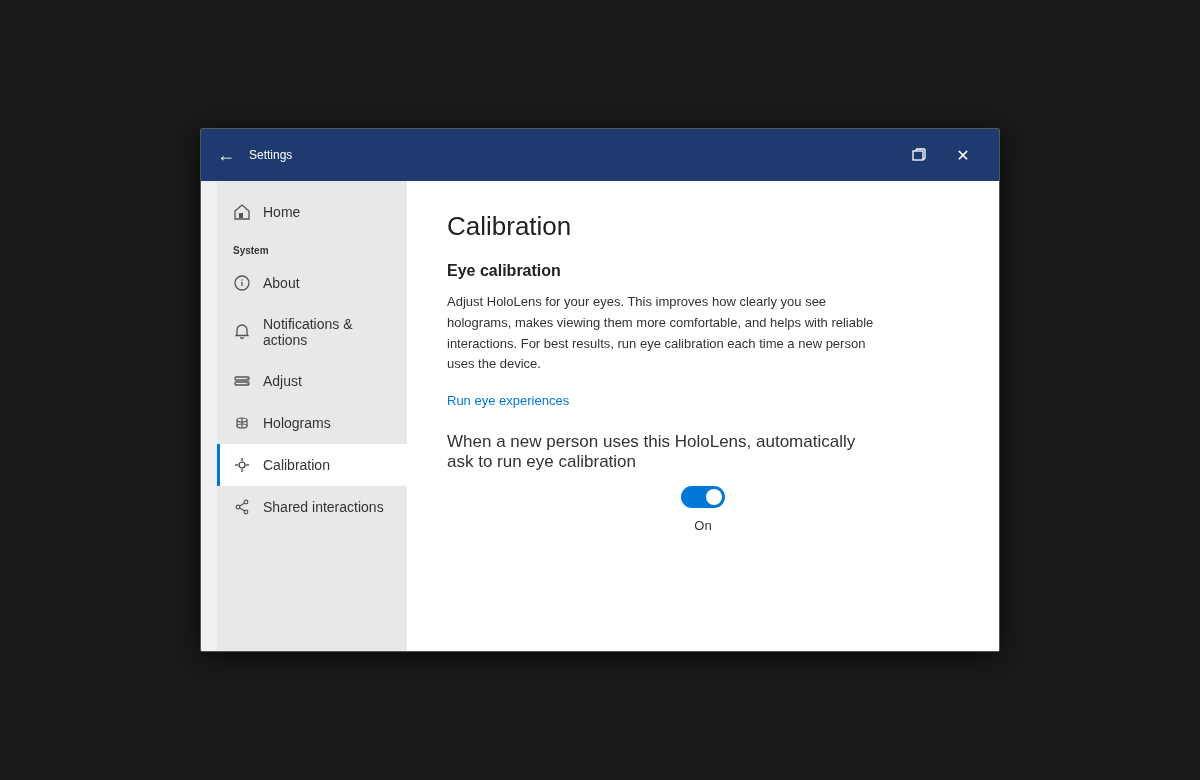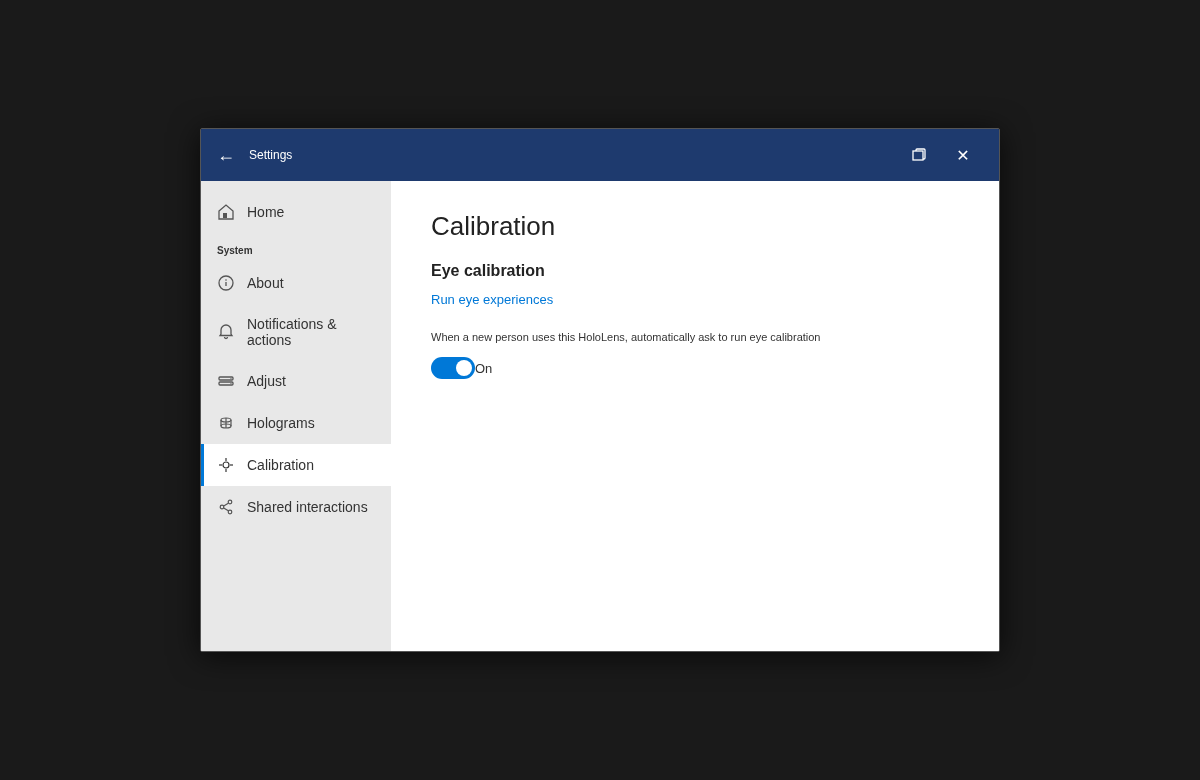--- a/index.html
+++ b/index.html
@@ -60,20 +60,21 @@
       align-items: center;
       justify-content: center;
       font-size: 16px;
     }
 
     
     .main {
       display: flex;
       background: #f0f0f0;
       height: 470px;
+      padding-left: 16px;
     }
 
     
     .sidebar {
       width: 190px;
       background: #e8e8e8;
       padding: 10px 0;
       flex-shrink: 0;
     }
     .sidebar-item {
@@ -142,28 +143,30 @@
     }
     .link {
       color: #0078d7;
       font-size: 13px;
       cursor: pointer;
       text-decoration: none;
       display: block;
       margin-bottom: 24px;
     }
     .auto-ask-label {
-      font-size: 11px;
+      font-size: 17px;
       color: #333;
       margin-bottom: 14px;
       max-width: 430px;
     }
     .toggle-row {
       display: flex;
       align-items: center;
+      gap: 10px;
+      flex-direction: column;
     }
     .toggle {
       width: 44px;
       height: 22px;
       background: #0078d7;
       border-radius: 11px;
       position: relative;
       cursor: pointer;
       flex-shrink: 0;
     }
@@ -288,20 +291,21 @@
             <line x1="5.7" y1="9" x2="10.3" y2="11.7"></line>
           </svg>
         </span>
         <span>Shared interactions</span>
       </div>
     </div>
 
     <div class="content">
       <h1 class="content-title">Calibration</h1>
       <h2 class="section-title">Eye calibration</h2>
+      <p class="section-desc">Adjust HoloLens for your eyes. This improves how clearly you see holograms, makes viewing them more comfortable, and helps with reliable interactions. For best results, run eye calibration each time a new person uses the device.</p>
       <a class="link">Run eye experiences</a>
       <p class="auto-ask-label">When a new person uses this HoloLens, automatically ask to run eye calibration</p>
       <div class="toggle-row">
         <div class="toggle"></div>
         <span class="toggle-label">On</span>
       </div>
     </div>
   </div>
 </div>
 

